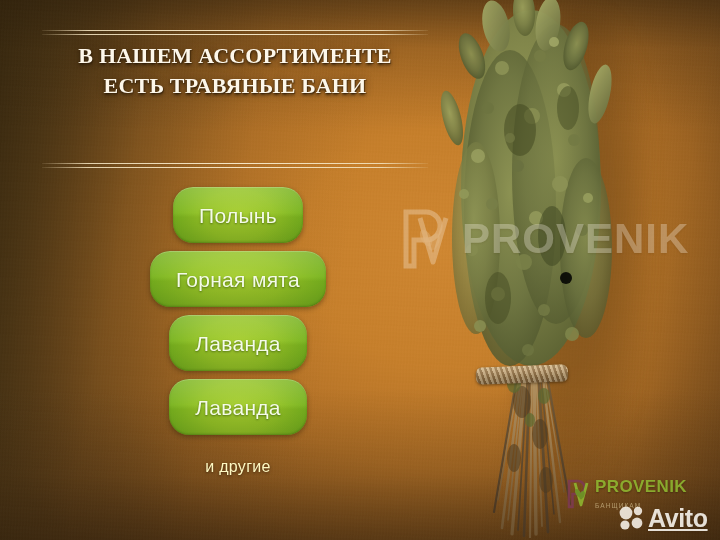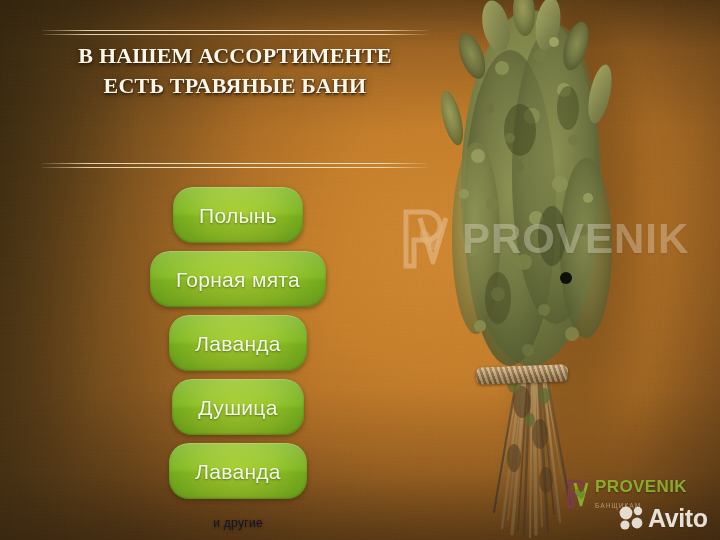--- a/index.html
+++ b/index.html
@@ -208,23 +208,23 @@
   .pill-label {
     font-size: 21px;
     line-height: 21px;
     font-weight: 400;
     color: #f4fbe8;
     letter-spacing: 0.3px;
     white-space: nowrap;
     text-shadow: 0 1px 2px rgba(34,58,10,0.55);
   }
   .more-text {
-    margin-top: 9px;
-    font-size: 12px;
-    color: #0f172a;
+    margin-top: 15px;
+    font-size: 16px;
+    color: #fef9c3;
     letter-spacing: 0.3px;
     text-shadow: 0 1px 3px rgba(40,24,8,0.70);
   }
 
   
   .watermark {
     position: absolute;
     left: 400px;
     top: 206px;
     width: 290px;
@@ -299,20 +299,21 @@
     height: 24px;
     flex: 0 0 auto;
   }
   .avito-word {
     font-size: 25px;
     font-weight: 700;
     letter-spacing: -0.4px;
     color: rgba(253,250,243,0.95);
     line-height: 25px;
     text-shadow: 0 1px 2px rgba(50,30,8,0.35);
+    text-decoration: underline;
   }
 </style>
 </head>
 <body>
 
 <div id="poster">
 
   <div class="bg-base"></div>
   <div class="bg-left-shade"></div>
   <div class="bg-topbot-shade"></div>
@@ -454,23 +455,20 @@
     <div class="pill">
       <span class="pill-label">Полынь</span>
     </div>
     <div class="pill">
       <span class="pill-label">Горная мята</span>
     </div>
     <div class="pill">
       <span class="pill-label">Лаванда</span>
     </div>
     <div class="pill">
-      <span class="pill-label">Душица</span>
-    </div>
-    <div class="pill">
       <span class="pill-label">Лаванда</span>
     </div>
     <div class="more-text">и другие</div>
   </div>
 
   <div class="watermark">
     <svg class="wm-mono" viewBox="0 0 56 62">
       <path d="M6 4 h20 a14 14 0 0 1 0 28 h-12 v26 h-8 z" fill="none" stroke="rgba(255,250,240,0.72)" stroke-width="5"></path>
       <path d="M20 10 L33 54 L46 10" fill="none" stroke="rgba(255,250,240,0.72)" stroke-width="5" stroke-linejoin="round"></path>
       <g fill="rgba(255,250,240,0.45)">

